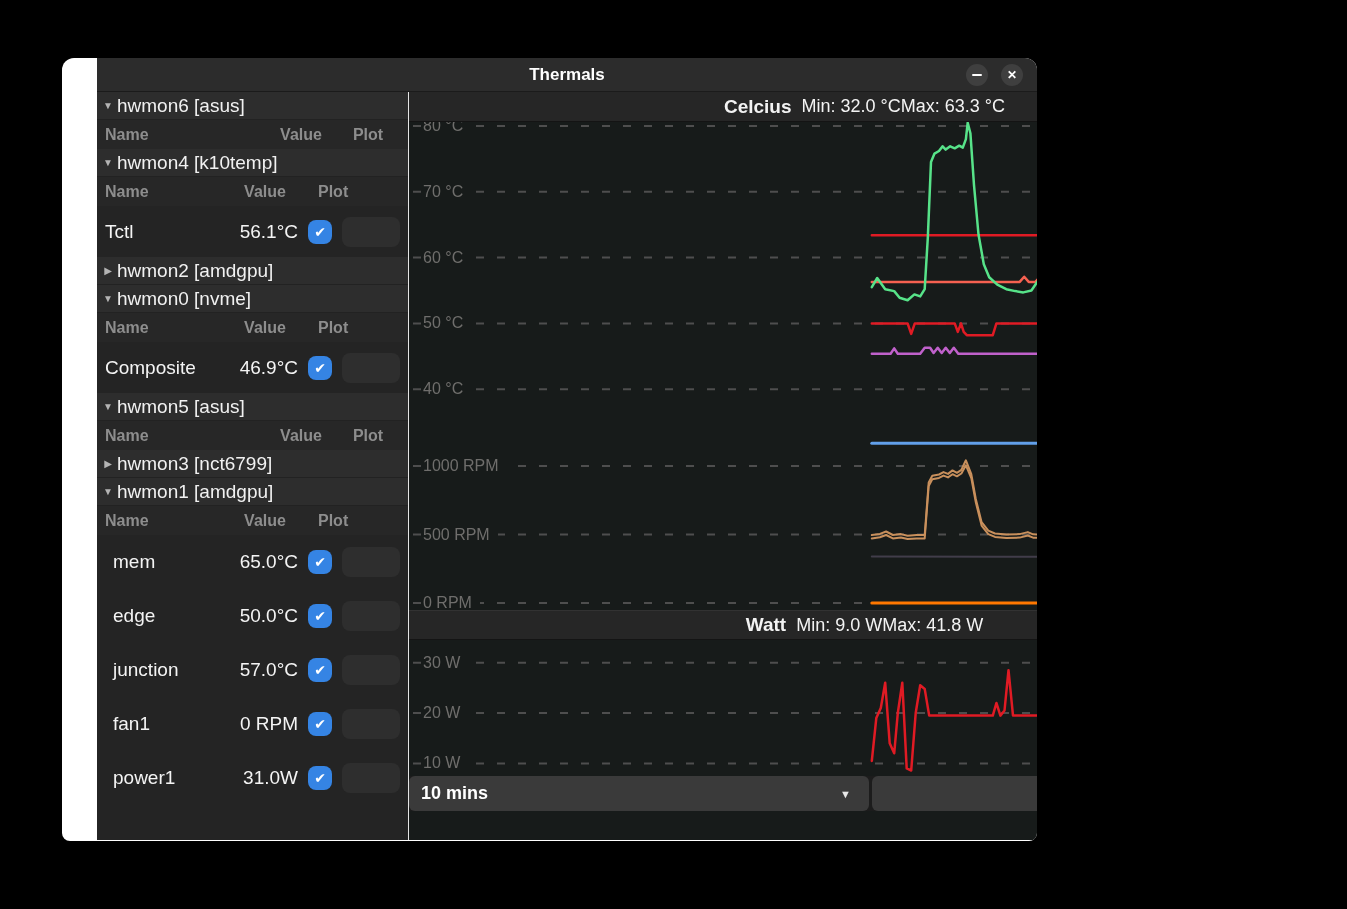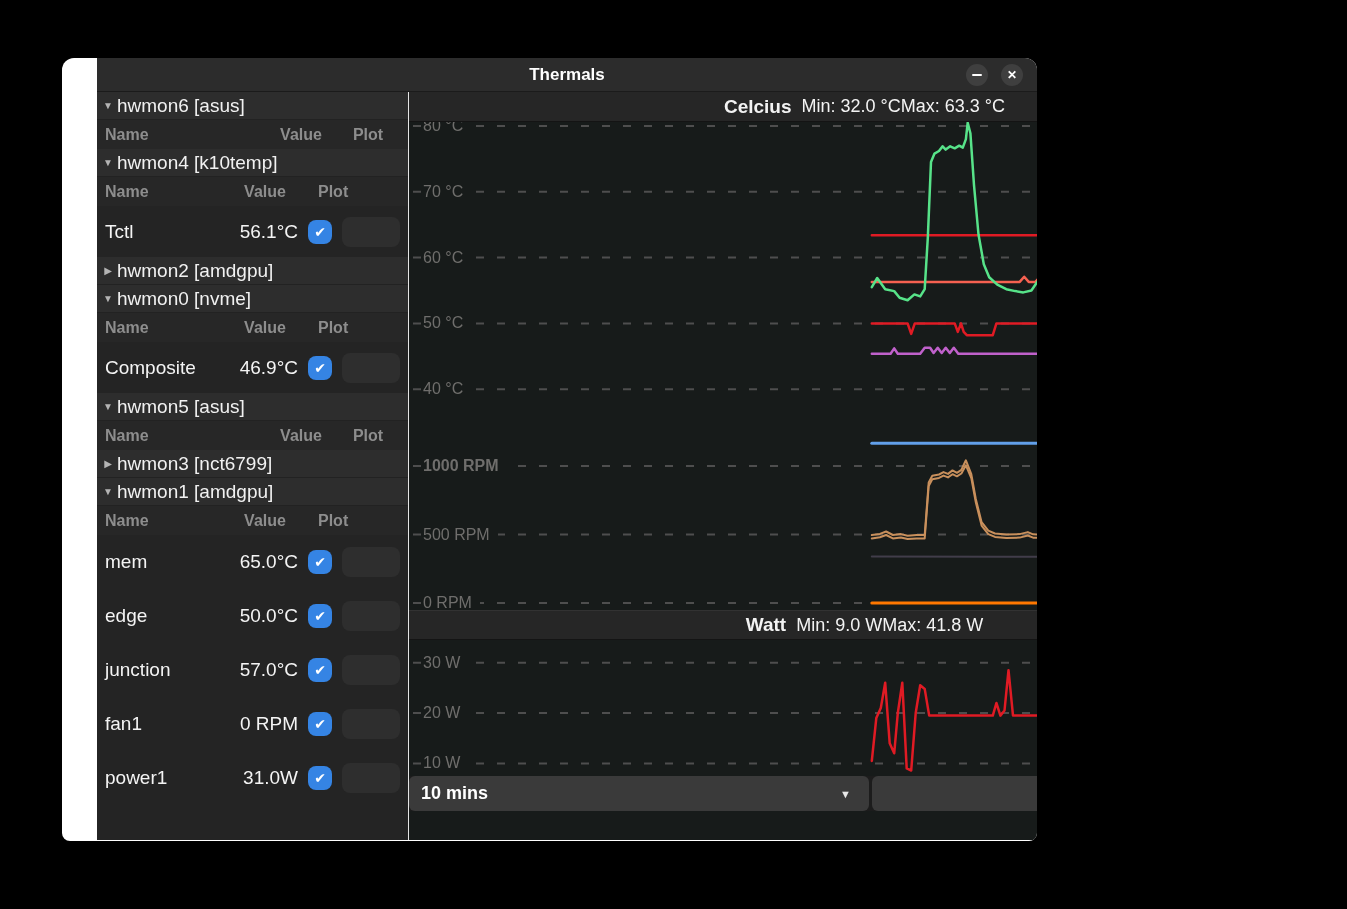--- a/index.html
+++ b/index.html
@@ -22,21 +22,21 @@
   
   .row-group{height:28px;display:flex;align-items:center;background:#2d2d2d;color:#f1f1f1;font-size:19px;padding-left:4px;border-bottom:1px solid #222;}
   .tri{width:14px;font-size:10px;color:#b4b4b4;text-align:center;margin-right:2px;}
   .row-cols{height:29px;display:flex;align-items:center;background:#272727;color:#8d8d8d;font-weight:bold;font-size:16px;padding:0 8px 0 6px;}
   .c-name{flex:1;padding-left:2px;}
   .c-val{width:86px;text-align:center;}
   .c-plot{width:92px;text-align:left;padding-left:10px;}
   .c-val-wide{margin-left:auto;width:70px;text-align:center;}
   .c-plot-wide{width:64px;text-align:center;}
   .row-sensor{display:flex;align-items:center;background:#242424;color:#f4f4f4;font-size:19px;padding:0 8px 0 6px;}
-  .h51{height:51px;} .h54{height:54px;}
+  .h51{height:51px;} .h54{height:54px;margin-left:8px;}
   .s-name{flex:1;padding-left:2px;}
   .s-val{width:78px;text-align:right;margin-right:10px;white-space:nowrap;}
   .s-check{width:24px;height:24px;border-radius:8px;flex:none;margin-right:10px;display:flex;align-items:center;justify-content:center;}
   .s-check.on{background:#3584e4;color:#fff;font-size:14px;}
   .s-check.off{background:transparent;border:2px solid #585858;}
   .s-swatch{width:58px;height:30px;border-radius:8px;background:#2e2e2e;padding:4px;flex:none;}
   .s-swatch .inner{width:100%;height:100%;border-radius:4px;}
   
   .panel-header{height:30px;flex:none;background:#262626;border-bottom:1px solid #141414;border-top:1px solid #323232;
                 display:flex;align-items:center;justify-content:center;gap:10px;color:#f3f3f3;}
@@ -204,21 +204,21 @@
         <div class="plot" id="plot1">
             <svg width="911" height="155" viewBox="0 0 911 155">
               <line x1="4" x2="911" y1="11.0" y2="11.0" stroke="#4e4e4e" stroke-width="2" stroke-dasharray="8 13"></line>
               <line x1="4" x2="911" y1="79.6" y2="79.6" stroke="#4e4e4e" stroke-width="2" stroke-dasharray="8 13"></line>
               <line x1="4" x2="911" y1="148.1" y2="148.1" stroke="#4e4e4e" stroke-width="2" stroke-dasharray="8 13"></line>
               <polyline points="462.8,101.5 597.3,101.8 731.7,101.2 911.0,101.5" fill="none" stroke="#413d4a" stroke-width="2" stroke-linejoin="round" stroke-linecap="round"></polyline>
               <polyline points="462.8,148.1 911.0,148.1" fill="none" stroke="#ff7800" stroke-width="3" stroke-linejoin="round" stroke-linecap="round"></polyline>
               <polyline points="462.8,83.4 470.9,82.3 477.1,80.0 483.9,83.4 491.9,82.6 498.6,83.9 507.6,83.4 515.7,83.4 519.7,30.9 523.3,24.3 530.0,22.9 534.5,20.6 539.0,22.4 543.5,19.2 547.9,21.3 552.4,18.5 556.9,10.3 562.3,23.0 566.8,47.3 572.6,70.6 579.3,79.1 586.0,81.9 597.3,83.0 610.7,82.6 618.8,80.5 624.1,82.7 642.1,83.4 655.5,82.6 669.0,83.1 677.9,81.3 685.5,77.5 691.4,82.2 709.3,82.8 722.8,83.5 740.7,82.2 754.1,83.1 765.3,77.5 771.2,82.2 790.0,82.8 807.9,83.3 821.4,83.5 832.6,77.5 838.4,82.2 857.2,82.8 875.1,83.5 886.3,77.5 892.2,82.2 911.0,81.3" fill="none" stroke="#c9905c" stroke-width="2" stroke-linejoin="round" stroke-linecap="round"></polyline>
               <polyline points="462.8,80.0 470.9,78.9 477.1,76.5 483.9,80.0 491.9,79.1 498.6,80.7 507.6,80.0 515.7,80.0 519.7,27.4 523.3,20.8 530.0,19.5 534.5,17.1 539.0,18.9 543.5,15.4 547.9,17.8 552.4,14.8 556.9,5.3 562.3,19.2 566.8,43.9 572.6,67.2 579.3,75.7 586.0,78.5 597.3,79.6 610.7,79.1 618.8,77.1 624.1,79.3 642.1,80.0 655.5,79.1 669.0,79.7 677.9,77.9 685.5,74.1 691.4,78.7 709.3,79.4 722.8,80.1 740.7,78.7 754.1,79.7 765.3,74.1 771.2,78.7 790.0,79.4 807.9,79.8 821.4,80.1 832.6,74.1 838.4,78.7 857.2,79.4 875.1,80.1 886.3,74.1 892.2,78.7 911.0,77.9" fill="none" stroke="#c9905c" stroke-width="2" stroke-linejoin="round" stroke-linecap="round"></polyline>
             </svg>
-            <span class="tick" style="top: 0.973451px; font-weight: bold;">1000 RPM</span>
+            <span class="tick" style="top: 0.973451px;">1000 RPM</span>
             <span class="tick" style="top: 69.5575px;">500 RPM</span>
             <span class="tick" style="top: 138.142px;">0 RPM</span>
           </div>
 
         <div class="panel-header">
           <span class="ph-title">Watt</span>
           <span class="ph-stats">
             <span>Min: 9.0 W</span>
             <span>Max: 41.8 W</span>
           </span>

